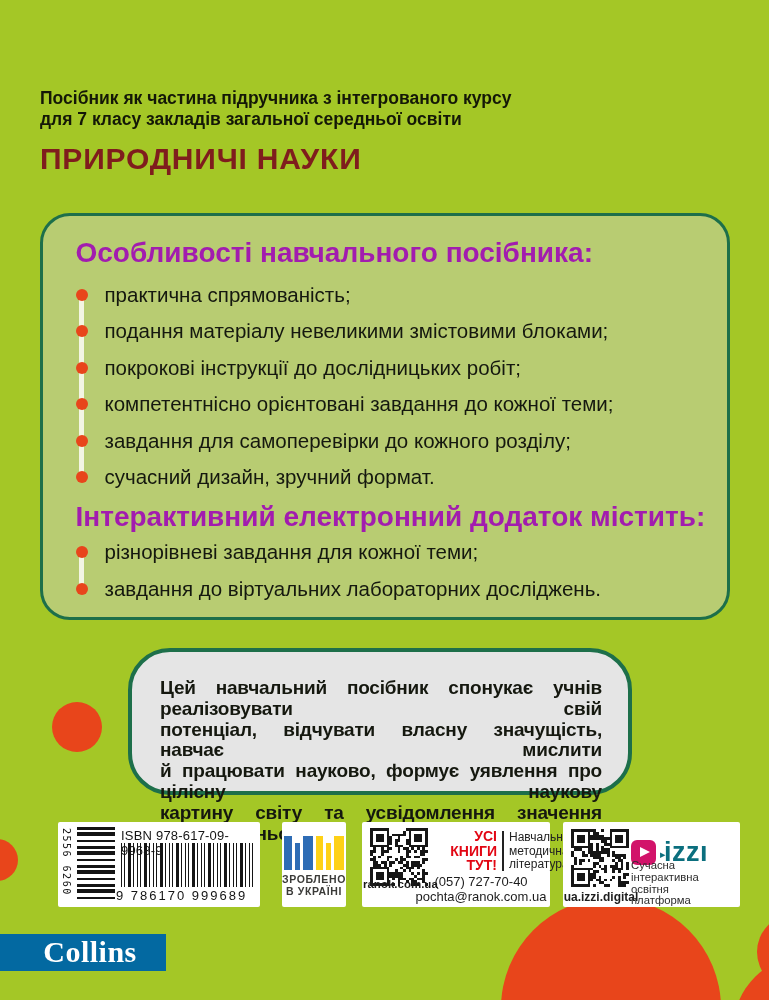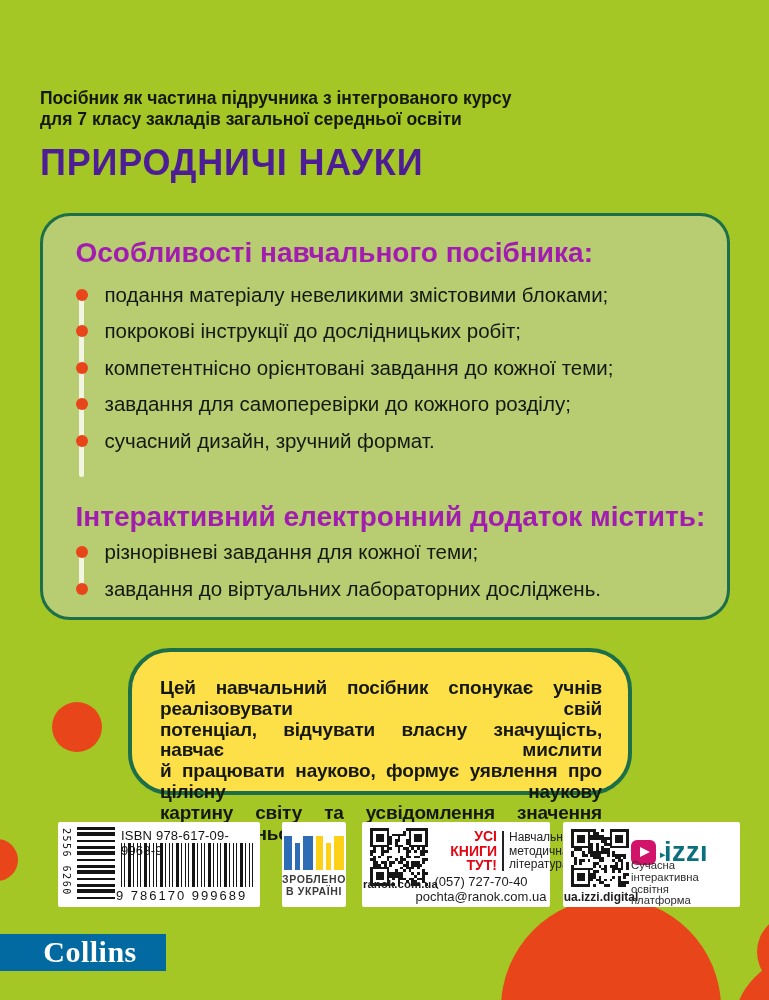--- a/index.html
+++ b/index.html
@@ -4,41 +4,41 @@
 <style>
   html,body{margin:0;padding:0;background:#888;}
   .cover{
     position:relative;width:769px;height:1000px;overflow:hidden;
     background:#a4c726;
     font-family:"Liberation Sans","DejaVu Sans",sans-serif;
   }
   
   .top-text{position:absolute;left:40px;top:88px;font-size:17.5px;font-weight:700;
     line-height:20.5px;color:#141807;}
-  .cover-title{position:absolute;left:40px;top:142px;font-size:36px;font-weight:700;
-    color:#4c1d95;letter-spacing:0.8px;}
+  .cover-title{position:absolute;left:40px;top:142px;font-size:30px;font-weight:700;
+    color:#7f1d1d;letter-spacing:0.8px;}
   
   .feature-box{position:absolute;left:40px;top:213px;width:690px;height:407px;
     box-sizing:border-box;border:3.5px solid #1d6f4a;border-radius:30px;background:#b8cc72;}
   .fb-heading{position:absolute;left:32.5px;right:20px;font-size:28px;font-weight:700;
     color:#a21caf;line-height:32px;}
   .fb-h1{top:21px;}
   .fb-h2{top:284.5px;}
   .fgroup{position:absolute;left:32.5px;right:22px;}
   .fg1{top:60.5px;}
   .fg2{top:317.75px;}
   .f-item{display:flex;align-items:center;height:36.5px;position:relative;z-index:2;}
   .f-dot{width:12px;height:12px;border-radius:50%;background:#e8451b;flex:none;margin-right:17px;}
   .f-text{font-size:20.5px;color:#15180f;white-space:nowrap;}
   .f-connector{position:absolute;left:36px;width:5px;background:#f3f5e3;z-index:1;border-radius:3px;}
   .f-line1{top:78.75px;height:182.5px;}
   .f-line2{top:336px;height:36.5px;}
   
   .summary-box{position:absolute;left:128px;top:648px;width:504px;height:147px;
-    box-sizing:border-box;border:4px solid #1d6f4a;border-radius:42px;background:#fde047;}
+    box-sizing:border-box;border:4px solid #1d6f4a;border-radius:42px;background:#e5e5e5;}
   .summary-text{position:absolute;left:28px;right:26px;top:26px;font-size:19px;font-weight:700;
     color:#15180f;line-height:20.8px;letter-spacing:-0.2px;}
   .s-line{text-align:justify;text-align-last:justify;}
   .s-line.last{text-align-last:left;}
   
   .circle{position:absolute;border-radius:50%;background:#e8451b;}
   .c-left{left:52px;top:702px;width:50px;height:50px;}
   .c-edge-left{left:-24px;top:839px;width:42px;height:42px;}
   .c-big{left:501px;top:898px;width:220px;height:220px;z-index:1;}
   .c-edge-right{left:757px;top:914px;width:76px;height:76px;z-index:1;}
@@ -104,20 +104,24 @@
   </div>
   <div class="cover-title">ПРИРОДНИЧІ НАУКИ</div>
 
   <div class="feature-box">
     <div class="fb-heading fb-h1">Особливості навчального посібника:</div>
 
     <div class="f-connector f-line1"></div>
     <div class="f-connector f-line2"></div>
 
     <div class="fgroup fg1">
+      <div class="f-item">
+        <span class="f-dot"></span>
+        <span class="f-text">практична спрямованість;</span>
+      </div>
       <div class="f-item">
         <span class="f-dot"></span>
         <span class="f-text">подання матеріалу невеликими змістовими блоками;</span>
       </div>
       <div class="f-item">
         <span class="f-dot"></span>
         <span class="f-text">покрокові інструкції до дослідницьких робіт;</span>
       </div>
       <div class="f-item">
         <span class="f-dot"></span>

